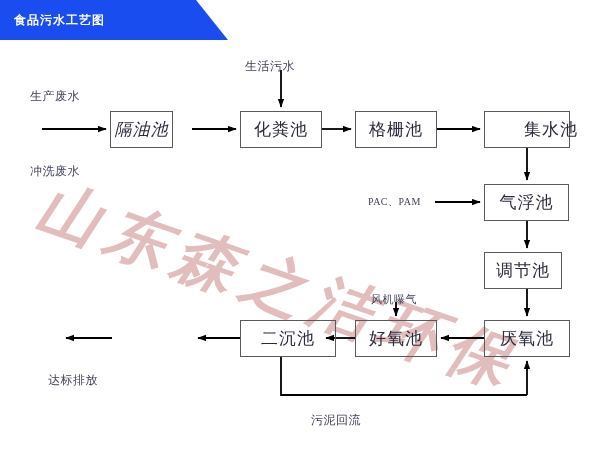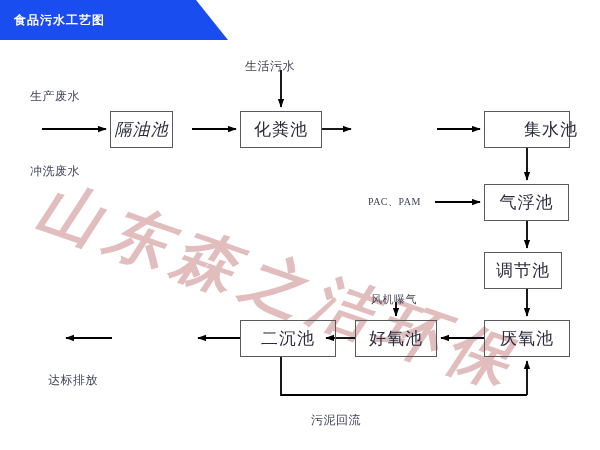--- a/index.html
+++ b/index.html
@@ -130,20 +130,21 @@
 
       <line x1="112" y1="338" x2="66" y2="338" marker-end="url(#ah)"></line>
 
       <path d="M 281 357 L 281 395 L 527 395" marker-end="none"></path>
       <line x1="527" y1="395" x2="527" y2="361" marker-end="url(#ah)"></line>
     </g>
   </svg>
 
   <div class="box" style="left:110px;top:111px;width:63px;height:37px;font-style:italic;">隔油池</div>
   <div class="box" style="left:240px;top:111px;width:82px;height:37px;">化粪池</div>
+  <div class="box" style="left:355px;top:111px;width:82px;height:37px;">格栅池</div>
   <div class="box" style="left:484px;top:111px;width:86px;height:37px;padding-left:48px;">集水池</div>
   <div class="box" style="left:484px;top:184px;width:85px;height:37px;">气浮池</div>
   <div class="box" style="left:484px;top:252px;width:78px;height:37px;">调节池</div>
   <div class="box" style="left:355px;top:320px;width:82px;height:37px;">好氧池</div>
   <div class="box" style="left:484px;top:320px;width:86px;height:37px;">厌氧池</div>
   <div class="box" style="left:240px;top:320px;width:96px;height:37px;">二沉池</div>
 
   <div class="lbl" style="left:30px;top:88px;">生产废水</div>
   <div class="lbl" style="left:30px;top:163px;">冲洗废水</div>
   <div class="lbl" style="left:245px;top:58px;font-family:Liberation Serif, serif;">生活污水</div>

